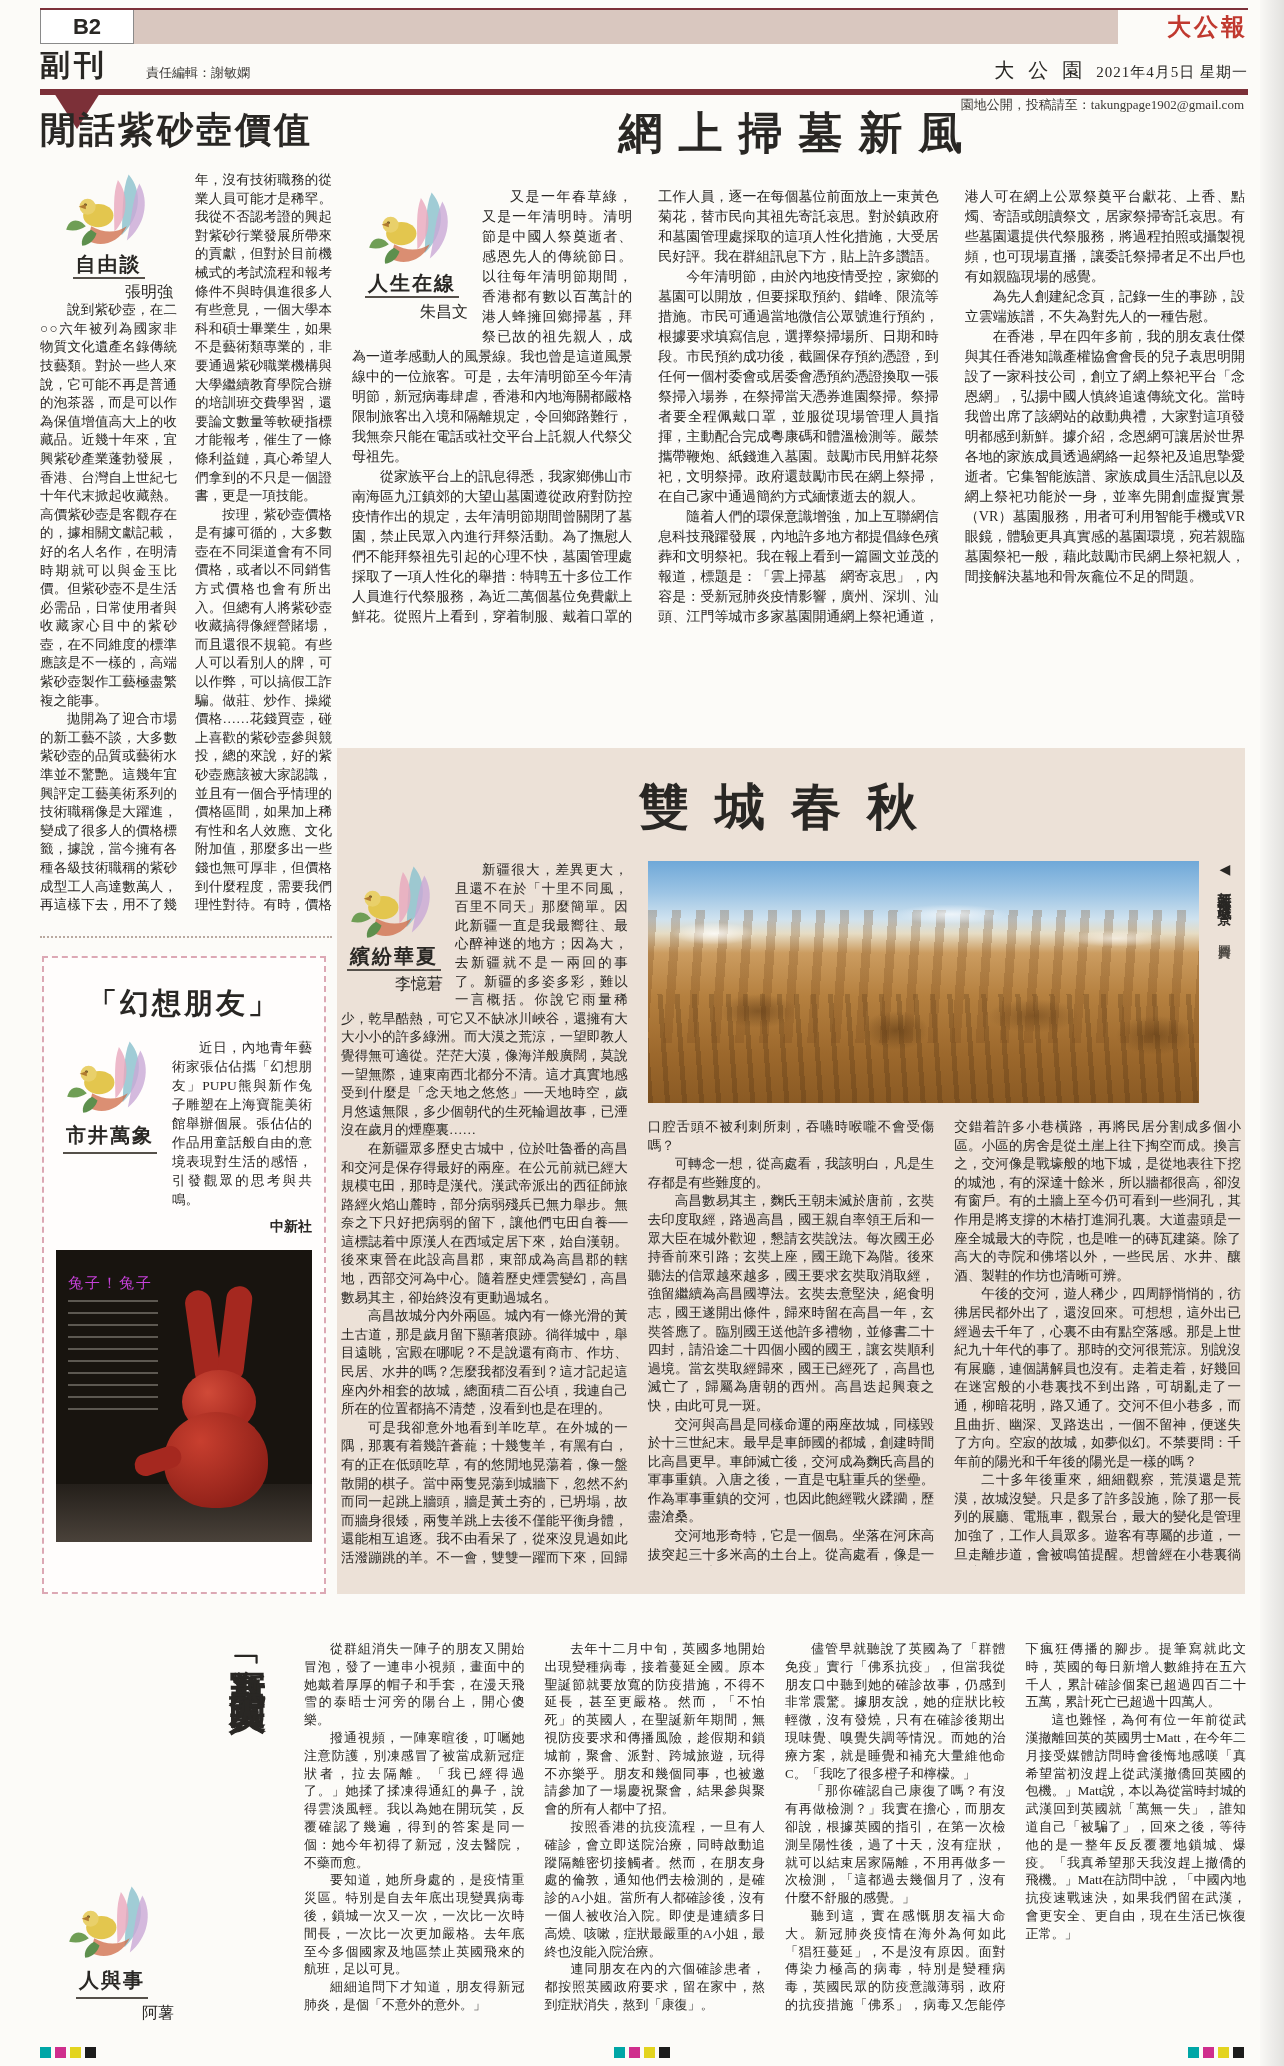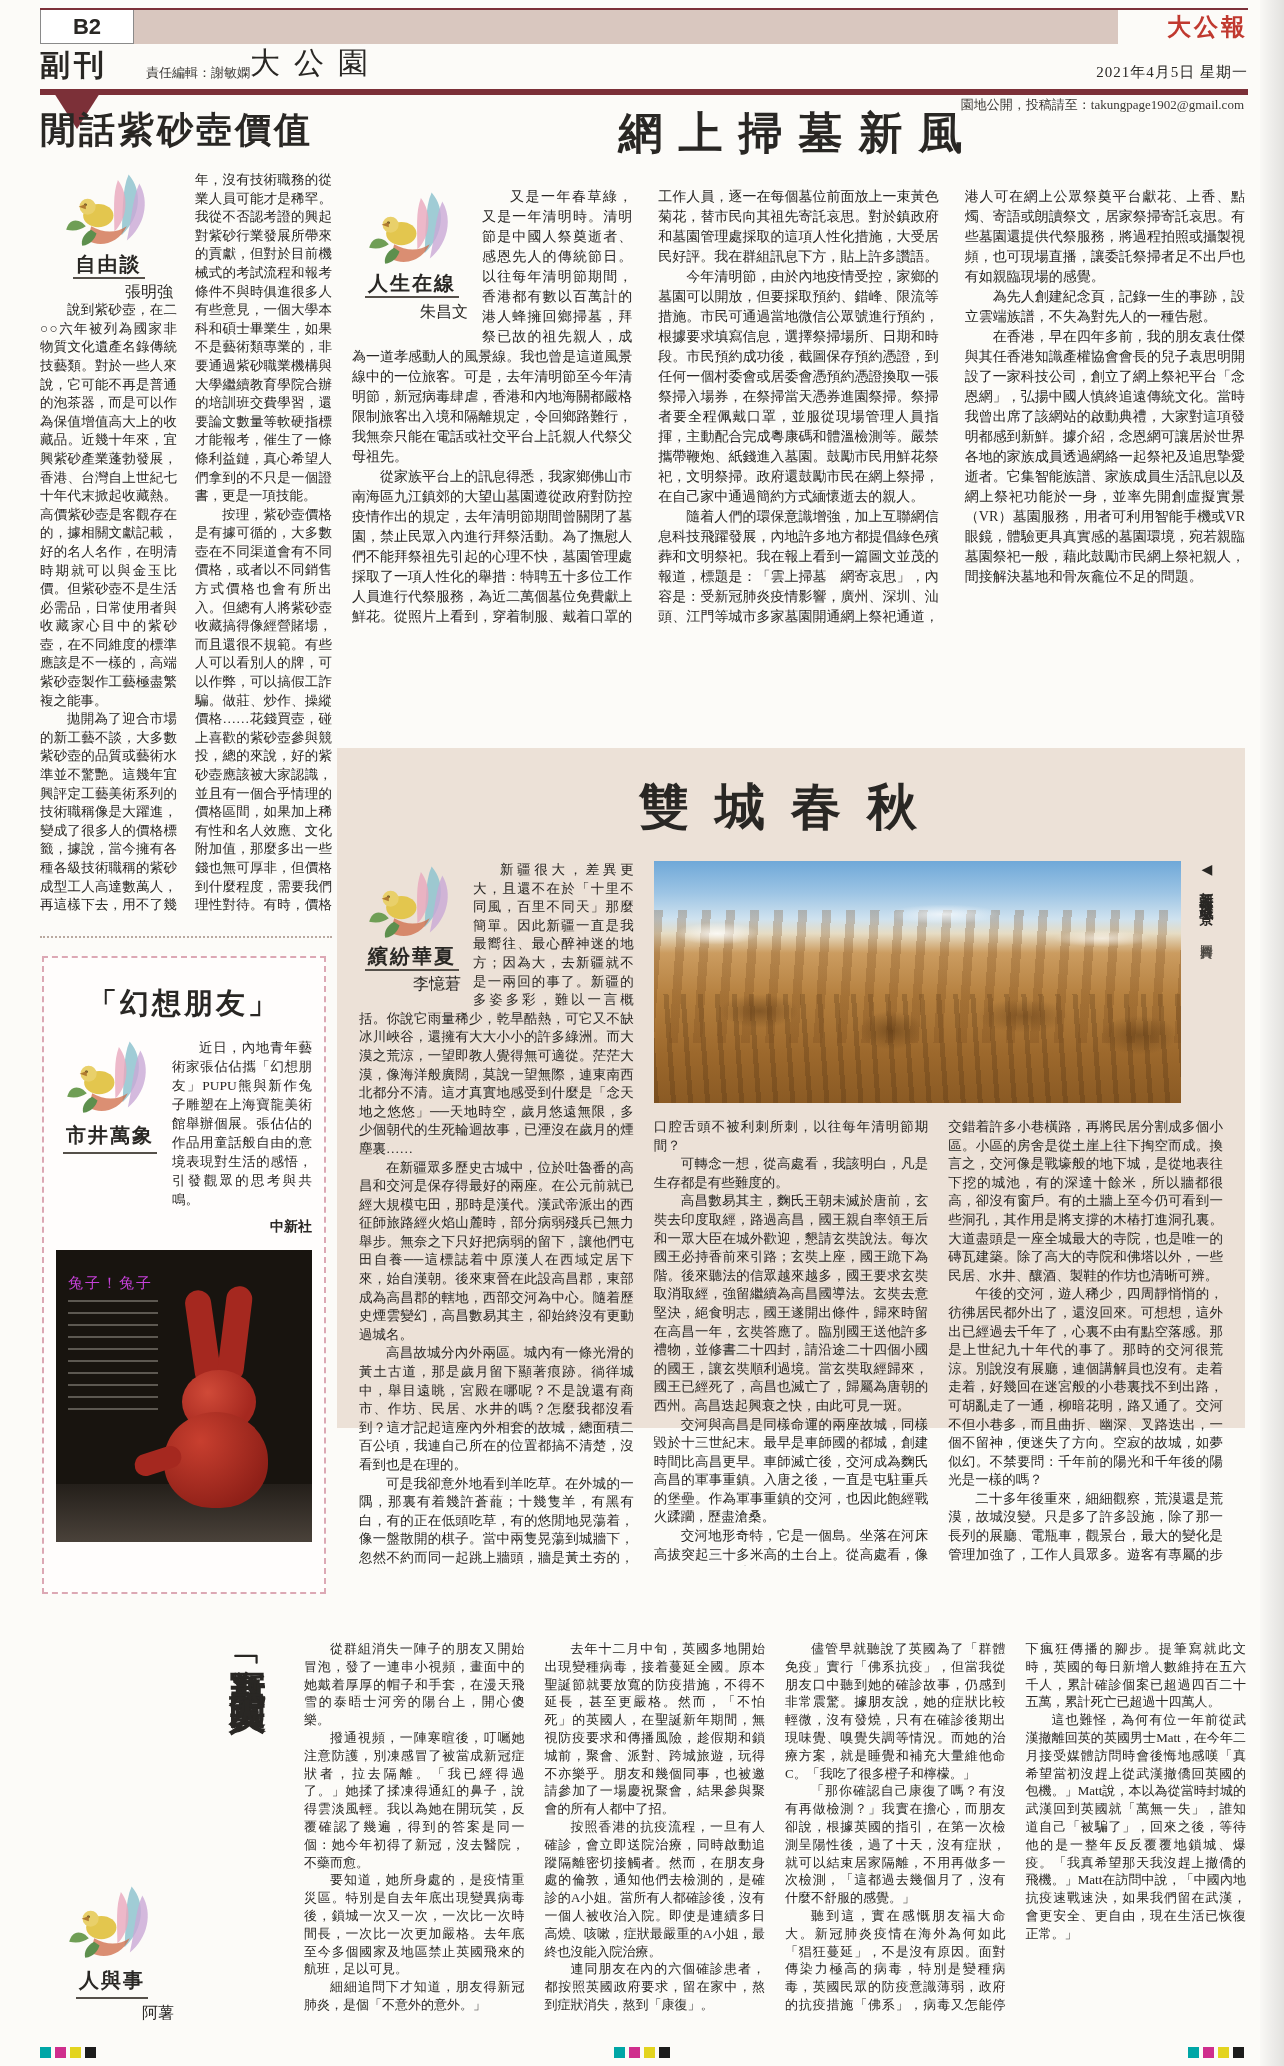--- a/index.html
+++ b/index.html
@@ -16,21 +16,21 @@
   .edition-box{width:92px;background:#fff;border:1px solid #8a8a8a;border-top:none;
     font-family:"Liberation Sans",sans-serif;font-weight:bold;font-size:22px;
     display:flex;align-items:center;justify-content:center;}
   .band{flex:1;background:#d9c7bf;}
   .paper-logo{width:130px;display:flex;align-items:center;justify-content:flex-end;
     color:#c0392f;font-weight:bold;font-size:24px;letter-spacing:3px;
     font-family:Liberation Mono, monospace;}
   .mast-row2{display:flex;align-items:flex-end;height:42px;}
   .section-label{width:92px;font-size:30px;font-weight:bold;letter-spacing:4px;}
   .editor-credit{font-size:13px;margin-left:14px;padding-bottom:4px;color:#3a3834;}
-  .page-title{flex:1;text-align:left;font-size:30px;letter-spacing:14px;padding-bottom:2px;}
+  .page-title{flex:1;text-align:right;font-size:20px;letter-spacing:14px;padding-bottom:2px;}
   .date-label{font-size:15px;padding-bottom:4px;letter-spacing:1px;}
   .thickrule{height:6px;background:#7c3038;margin-top:3px;}
   .mast-triangle{position:absolute;left:14px;top:85px;width:46px;height:36px;background:#7c3038;
     clip-path:polygon(0 0,100% 0,50% 100%);}
   .submission-note{position:absolute;right:40px;top:96px;font-size:13px;color:#3a3834;}
   
   p{margin:0;text-indent:2em;}
   p.cont{text-indent:0;}
   .body-text{text-align:justify;overflow:hidden;}
   .icon-block{text-align:center;}
@@ -67,22 +67,22 @@
   .rb-ear{position:absolute;width:26px;height:96px;border-radius:14px;background:#a5281f;}
   .rb-ear.e1{right:96px;bottom:156px;transform:rotate(-8deg);}
   .rb-ear.e2{right:64px;bottom:160px;transform:rotate(7deg);}
   .rb-head{position:absolute;right:56px;bottom:108px;width:74px;height:64px;border-radius:50%;
     background:radial-gradient(circle at 35% 35%,#d04a38,#a5281f 70%);}
   .rb-body{position:absolute;right:44px;bottom:34px;width:104px;height:96px;
     border-radius:50% 50% 46% 46%;background:radial-gradient(circle at 35% 30%,#c83f2f,#8f2018 75%);}
   .rb-arm{position:absolute;right:130px;bottom:70px;width:48px;height:22px;border-radius:12px;
     background:#a5281f;transform:rotate(-18deg);}
   
-  #twin{position:absolute;left:337px;top:748px;width:908px;height:680px;box-sizing:border-box;
-    background:#ece1d7;padding:16px 22px;}
+  #twin{position:absolute;left:337px;top:748px;width:908px;height:846px;box-sizing:border-box;
+    background:#ece1d7;padding:16px 4px;}
   .twin-title{text-align:center;font-size:50px;font-weight:bold;letter-spacing:26px;margin:10px 0 20px;}
   .twin-grid{display:grid;grid-template-columns:repeat(3,1fr);column-gap:20px;row-gap:12px;
     grid-template-areas:"c1 ph ph" "c1 c2 c3";}
   .twin-photoarea{grid-area:ph;display:flex;gap:8px;height:242px;}
   .desert-photo{flex:1;position:relative;overflow:hidden;
     background:linear-gradient(180deg,#6fa8d8 0%,#9cc4e4 13%,#cfe2ef 24%,#e6dcc4 30%,
       #cb9c60 38%,#b5803f 56%,#9c682c 80%,#8a5a24 100%);}
   .desert-photo::before{content:"";position:absolute;inset:0;
     background:
       radial-gradient(ellipse 60px 16px at 12% 30%,rgba(255,255,255,.8),transparent 70%),
@@ -242,21 +242,21 @@
       <p>可是我卻意外地看到羊吃草。在外城的一隅，那裏有着幾許蒼蘢；十幾隻羊，有黑有白，有的正在低頭吃草，有的悠閒地晃蕩着，像一盤散開的棋子。當中兩隻晃蕩到城牆下，忽然不約而同一起跳上牆頭，牆是黃土夯的，已坍塌，故而牆身很矮，兩隻羊跳上去後不僅能平衡身體，還能相互追逐。我不由看呆了，從來沒見過如此活潑蹦跳的羊。不一會，雙雙一躍而下來，回歸隊伍，繼續吃草。我很好奇，在這麼乾旱酷熱的戈壁灘上，會長出些什麼樣的草來呢？我跨過矮牆，蹲下仔細看那些草，原來不是草，是渾身帶刺的灌木矮叢，葉子很小，卻長滿堅硬的刺。我很驚訝羊是怎麼把這些布滿尖刺的葉子吃進肚子裏去的？即使</p>
     </div>
     <div class="twin-photoarea">
       <div class="desert-photo"></div>
       <div class="photo-caption-col">
         <div class="photo-caption">◀新疆交河故城一景。</div>
         <div class="photo-credit">資料圖片</div>
       </div>
     </div>
     <div class="twin-col twin-c2 body-text">
-      <p class="cont">口腔舌頭不被利刺所刺，以往每年清明節期間？</p>
+      <p class="cont">口腔舌頭不被利刺所刺，吞嚥時喉嚨不會受傷嗎？</p>
       <p>可轉念一想，從高處看，我該明白，凡是生存都是有些難度的。</p>
       <p>高昌數易其主，麴氏王朝未滅於唐前，玄奘去印度取經，路過高昌，國王親自率領王后和一眾大臣在城外歡迎，懇請玄奘說法。每次國王必持香前來引路；玄奘上座，國王跪下為階。後來聽法的信眾越來越多，國王要求玄奘取消取經，強留繼續為高昌國導法。玄奘去意堅決，絕食明志，國王遂開出條件，歸來時留在高昌一年，玄奘答應了。臨別國王送他許多禮物，並修書二十四封，請沿途二十四個小國的國王，讓玄奘順利過境。當玄奘取經歸來，國王已經死了，高昌也滅亡了，歸屬為唐朝的西州。高昌迭起興衰之快，由此可見一斑。</p>
       <p>交河與高昌是同樣命運的兩座故城，同樣毀於十三世紀末。最早是車師國的都城，創建時間比高昌更早。車師滅亡後，交河成為麴氏高昌的軍事重鎮。入唐之後，一直是屯駐重兵的堡壘。作為軍事重鎮的交河，也因此飽經戰火蹂躪，歷盡滄桑。</p>
       <p>交河地形奇特，它是一個島。坐落在河床高拔突起三十多米高的土台上。從高處看，像是一艘停泊的航空母艦。城下被兩道河水環抱着，分流的河水流到尾端再度交匯，故名交河。交河的形狀宛如一片柳葉，兩端狹長，中間較寬。四周峭崖如刀削。交河為兵家必爭之地，並且一直作為軍事重鎮，原因就在於其易守難攻的地形。</p>
 
     </div>
     <div class="twin-col twin-c3 body-text">
       <p class="cont">交錯着許多小巷橫路，再將民居分割成多個小區。小區的房舍是從土崖上往下掏空而成。換言之，交河像是戰壕般的地下城，是從地表往下挖的城池，有的深達十餘米，所以牆都很高，卻沒有窗戶。有的土牆上至今仍可看到一些洞孔，其作用是將支撐的木樁打進洞孔裏。大道盡頭是一座全城最大的寺院，也是唯一的磚瓦建築。除了高大的寺院和佛塔以外，一些民居、水井、釀酒、製鞋的作坊也清晰可辨。</p>
       <p>午後的交河，遊人稀少，四周靜悄悄的，彷彿居民都外出了，還沒回來。可想想，這外出已經過去千年了，心裏不由有點空落感。那是上世紀九十年代的事了。那時的交河很荒涼。別說沒有展廳，連個講解員也沒有。走着走着，好幾回在迷宮般的小巷裏找不到出路，可胡亂走了一通，柳暗花明，路又通了。交河不但小巷多，而且曲折、幽深、叉路迭出，一個不留神，便迷失了方向。空寂的故城，如夢似幻。不禁要問：千年前的陽光和千年後的陽光是一樣的嗎？</p>
       <p>二十多年後重來，細細觀察，荒漠還是荒漠，故城沒變。只是多了許多設施，除了那一長列的展廳、電瓶車，觀景台，最大的變化是管理加強了，工作人員眾多。遊客有專屬的步道，一旦走離步道，會被鳴笛提醒。想曾經在小巷裏徜徉流連至迷路找不到出口的往事，至今還歷歷在目。如今保護工作完備，一些受損或坍塌的建築殘垣，有的已經進行了修復，有的以支撐物加以固定。對古城遺跡的保護意識已昇華成一種文化情懷。</p>

